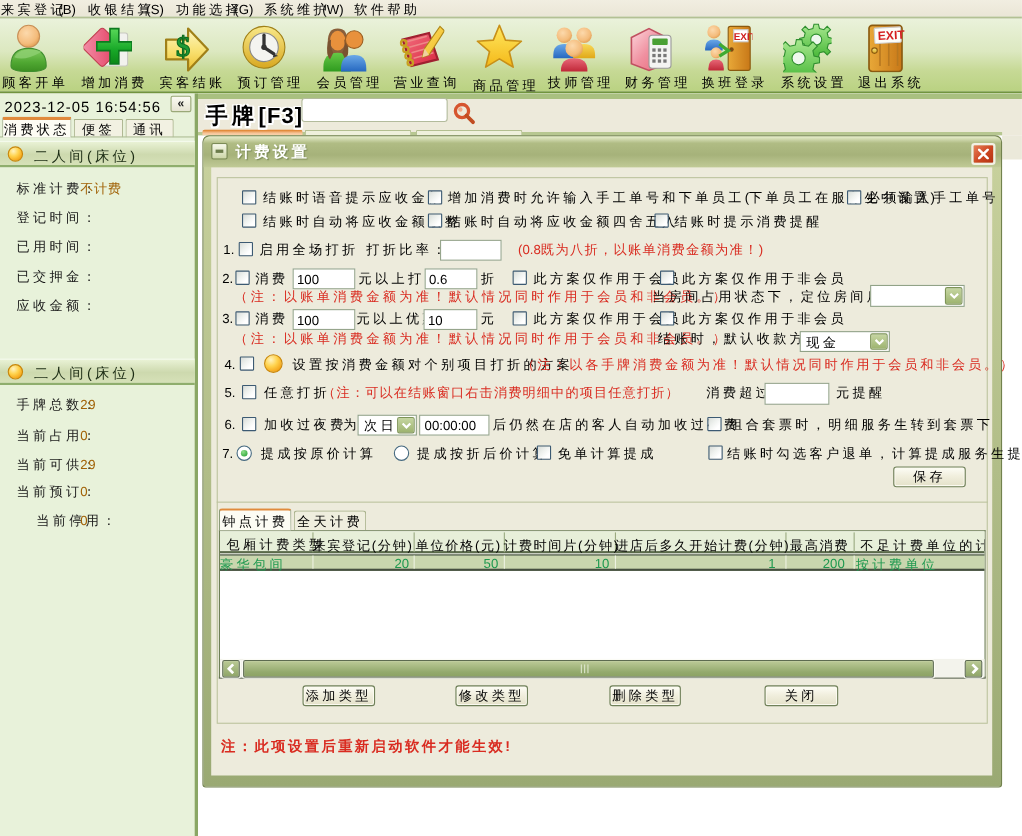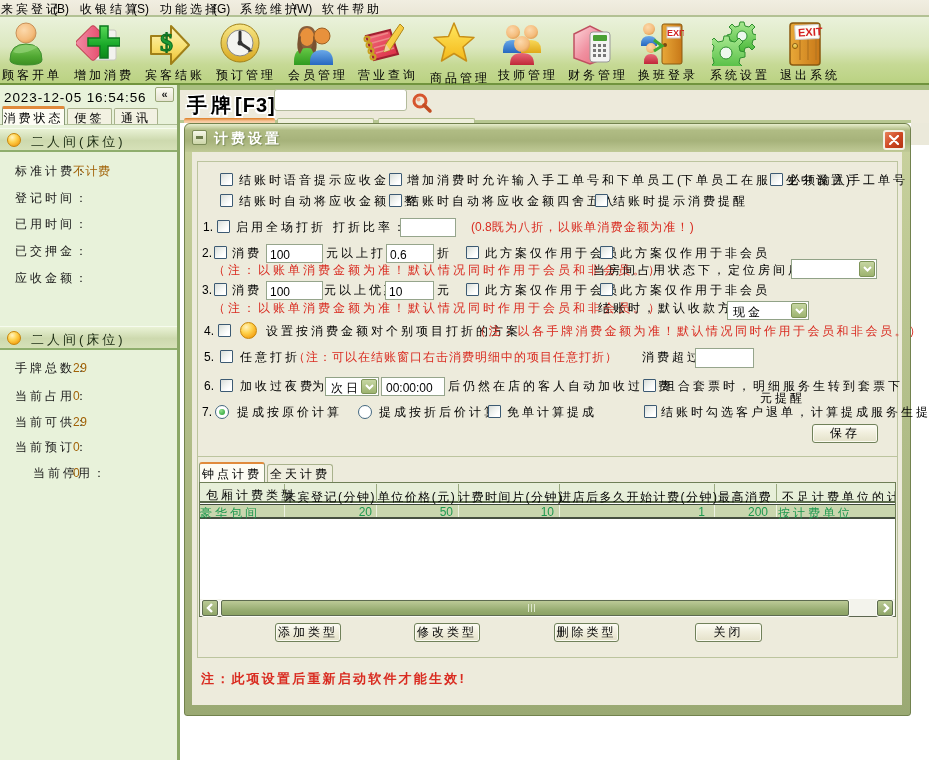--- a/index.html
+++ b/index.html
@@ -356,21 +356,21 @@
 <div class="chk" style="left:218px;top:324px"></div>
 <div class="ball" style="left:240px;top:322px;width:17px;height:17px"></div>
 <span class="ab cjk t12 " style="left:266px;top:324px;">设置按消费金额对个别项目打折的方案</span>
 <span class="ab cjk t12 red" style="left:474px;top:324px;letter-spacing:2.5px">（注：以各手牌消费金额为准！默认情况同时作用于会员和非会员。）</span>
 <span class="ab " style="left:204px;top:350px;font-size:12px;line-height:14px">5.</span>
 <div class="chk" style="left:220px;top:350px"></div>
 <span class="ab cjk t12 " style="left:240px;top:350px;">任意打折</span>
 <span class="ab cjk t12 red" style="left:293px;top:350px;letter-spacing:1px">（注：可以在结账窗口右击消费明细中的项目任意打折）</span>
 <span class="ab cjk t12 " style="left:642px;top:350px;">消费超过</span>
 <div class="inp" style="left:695px;top:348px;width:59px;height:20px"></div>
-<span class="ab cjk t12 " style="left:760px;top:350px;margin-top:41px;">元提醒</span>
+<span class="ab cjk t12 " style="left:760px;top:350px;">元提醒</span>
 <span class="ab " style="left:204px;top:379px;font-size:12px;line-height:14px">6.</span>
 <div class="chk" style="left:220px;top:379px"></div>
 <span class="ab cjk t12 " style="left:240px;top:379px;">加收过夜费</span>
 <span class="ab cjk t12 " style="left:312px;top:379px;">为</span>
 <div class="combo" style="left:325px;top:377px;width:54px;height:19px"><span class="cjk" style="font-size:12px;line-height:17px;padding-left:5px">次日</span><div class="cbtn">
         <svg width="9" height="6" viewBox="0 0 9 6">
           <path d="M1 1 L4.5 4.5 L8 1" fill="none" stroke="#fff" stroke-width="2"></path>
         </svg>
       </div></div>
 <div class="inp" style="left:381px;top:377px;width:64px;height:19px"><span style="font-size:12px;line-height:17px;padding-left:4px">00:00:00</span></div>

